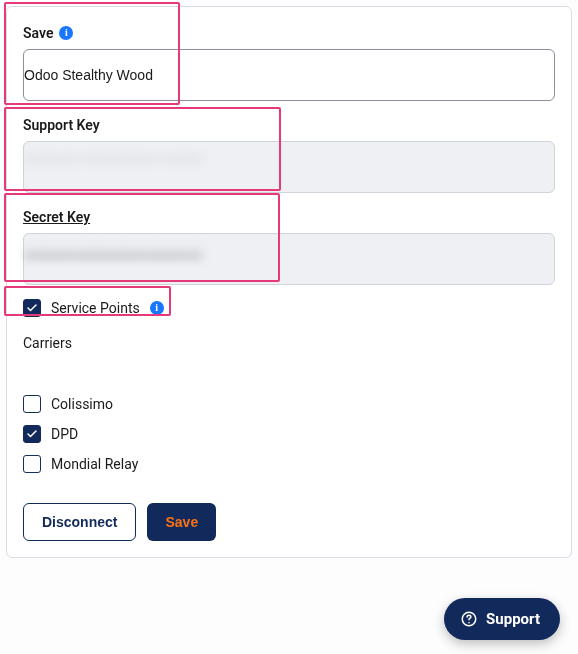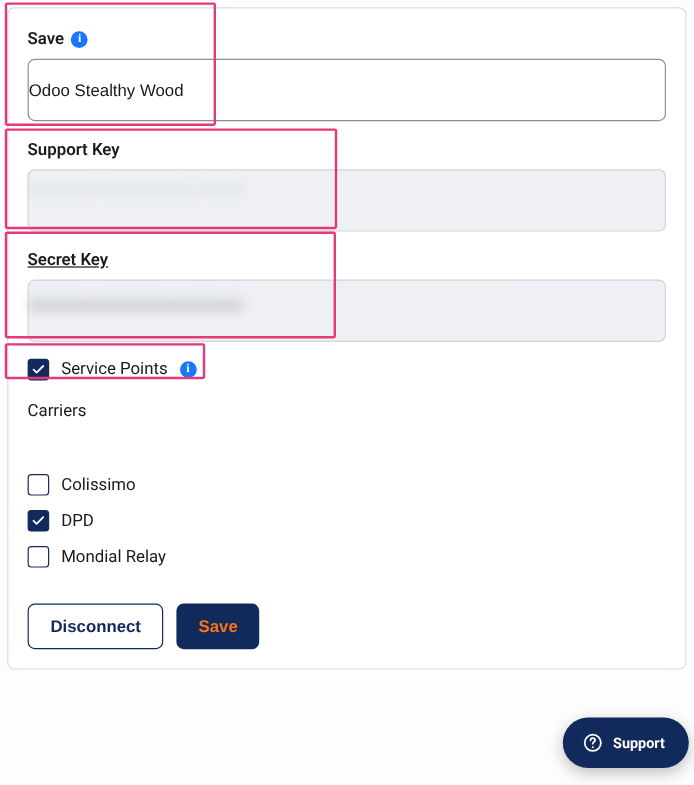--- a/index.html
+++ b/index.html
@@ -128,31 +128,31 @@
       color: #122a5b;
       border: 1.5px solid #122a5b;
     }
     .btn-primary {
       background: #122a5b;
       color: #f97316;
       text-align: right;
     }
     .support-pill {
       position: fixed;
-      right: 4px;
+      right: 18px;
       bottom: 14px;
       background: #122a5b;
       color: #fff;
       border-radius: 999px;
       padding: 12px 20px 12px 16px;
       display: flex;
       align-items: center;
       gap: 8px;
       font-weight: 700;
-      font-size: 12px;
+      font-size: 15px;
       box-shadow: 0 4px 12px rgba(0,0,0,0.25);
       cursor: pointer;
     }
     .support-pill .q-icon {
       width: 18px;
       height: 18px;
     }
     .hl {
       position: absolute;
       border: 2px solid #e5397a;

